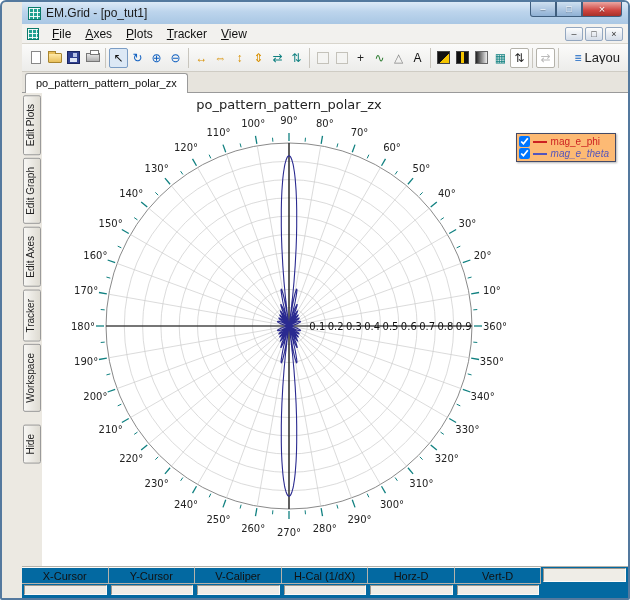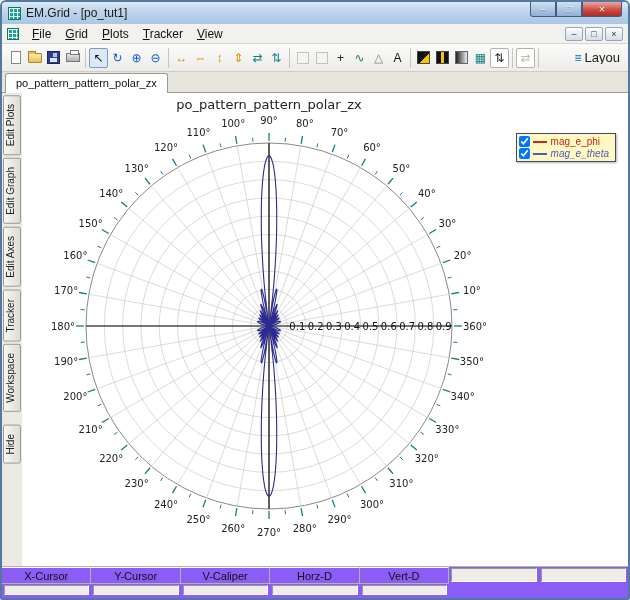--- a/index.html
+++ b/index.html
@@ -1,18 +1,18 @@
 <!DOCTYPE html>
 <html><head>
 <meta charset="utf-8">
 <style>
   * { box-sizing: border-box; margin: 0; padding: 0; }
   html,body { width:630px; height:600px; font-family:"Liberation Sans",sans-serif; background:#fff; }
   .window { width:630px; height:600px; border:2px solid #54799e; border-radius:6px 6px 2px 2px;
-            overflow:hidden; background:#ece9e2; display:flex; flex-direction:column; }
+            overflow:hidden; background:#ece9e2; display:flex; flex-direction:column;padding-left:20px; }
 
   
   .titlebar { height:22px; flex:0 0 22px; background:linear-gradient(#ddeaf7,#bcd4ec 45%,#a9c7e4);
               display:flex; align-items:center; padding-left:6px; position:relative; }
   .app-icon { width:13px; height:13px; background:#20a090; border:1px solid #0a7a6a;
               background-image:linear-gradient(rgba(255,255,255,.9) 1px,transparent 1px),
                                linear-gradient(90deg,rgba(255,255,255,.9) 1px,transparent 1px);
               background-size:4px 4px; }
   .title-text { font-size:12px; color:#1a1a1a; margin-left:5px; }
   .win-buttons { position:absolute; right:6px; top:0; display:flex; }
@@ -70,29 +70,29 @@
   .content { flex:1 1 auto; display:flex; background:#fff; min-height:0; }
   .sidebar { width:20px; flex:0 0 20px; background:#ece9e2; display:flex; flex-direction:column; padding-top:2px; }
   .side-tab { writing-mode:vertical-rl; transform:rotate(180deg); font-size:10px; color:#222;
               background:linear-gradient(90deg,#dedbd2,#f8f7f4); border:1px solid #9a9a9a; border-radius:2px;
               padding:8px 1px; margin:0 0 3px 1px; width:18px; text-align:center; }
   .side-tab.gap { margin-bottom:13px; }
   .plot-area { flex:1 1 auto; position:relative; background:#fff; overflow:hidden; }
   .plot-area svg { display:block; width:606px; height:473px; }
   .plot-area svg text { font-family:"DejaVu Sans","Liberation Sans",sans-serif; }
 
-  .legend { position:absolute; top:40px; right:12px; background:#fef9c3; border:1px solid #444a66;
+  .legend { position:absolute; top:40px; right:12px; background:#fdba74; border:1px solid #444a66;
             box-shadow:1px 1px 2px rgba(0,0,0,.3); padding:2px 6px 2px 2px; display:flex; flex-direction:column; gap:1px;justify-content:space-between; }
   .legend-row { display:flex; align-items:center; }
   .legend input { width:11px; height:11px; margin:0 2px 0 0; }
   .legend .sample { width:14px; height:2px; margin:0 4px 0 1px; }
   .legend .llabel { font-size:10px; }
 
   
-  .statusbar { flex:0 0 32px; background:#8b5cf6; border-top:1px solid #b5b2aa;
+  .statusbar { flex:0 0 32px; background:#0369a1; border-top:1px solid #b5b2aa;
                display:grid; grid-template-columns:repeat(7,1fr); grid-template-rows:17px 13px;text-align:center; }
   .sh { border-right:1px solid #b5b2aa; border-bottom:1px solid #b5b2aa; border-top:1px solid #fbfaf8;
         font-size:11px; display:flex; align-items:center; justify-content:center; color:#111; }
   .sv { margin:1px 2px 2px; border:1px solid; border-color:#9a978f #fbfaf8 #fbfaf8 #9a978f; background:#efede7; }
 </style>
 </head>
 <body>
 
 <div class="window">
 
@@ -101,21 +101,21 @@
     <span class="title-text">EM.Grid - [po_tut1]</span>
     <span class="win-buttons">
       <span class="win-btn minmax first">–</span>
       <span class="win-btn minmax">□</span>
       <span class="win-btn close">×</span>
     </span>
   </div>
 
   <div class="menubar">
     <span class="menu-grid-icon"></span>
-    <span id="menu-items"><span class="menu-item">File</span><span class="menu-item">Grid</span><span class="menu-item">Plots</span><span class="menu-item">Tracker</span><span class="menu-item">View</span></span>
+    <span id="menu-items"><span class="menu-item">File</span><span class="menu-item">Axes</span><span class="menu-item">Plots</span><span class="menu-item">Tracker</span><span class="menu-item">View</span></span>
     <span class="mdi-buttons">
       <span class="mdi-btn">–</span>
       <span class="mdi-btn">□</span>
       <span class="mdi-btn">×</span>
     </span>
   </div>
 
   <div class="toolbar" id="toolbar">
       <span class="tbtn">
         <span class="cicon ic-page"></span>
@@ -369,20 +369,21 @@
             <span class="llabel" style="color: rgb(85, 85, 187); font-style: italic;">mag_e_theta</span>
           </div>
         </div>
     </div>
   </div>
 
   <div class="statusbar" id="statusbar">
       <div class="sh">X-Cursor</div>
       <div class="sh">Y-Cursor</div>
       <div class="sh">V-Caliper</div>
+      <div class="sh">H-Cal (1/dX)</div>
       <div class="sh">Horz-D</div>
       <div class="sh">Vert-D</div>
       <div class="sv"></div>
       <div class="sv"></div>
       <div class="sv"></div>
       <div class="sv"></div>
       <div class="sv"></div>
       <div class="sv"></div>
       <div class="sv"></div>
     </div>

